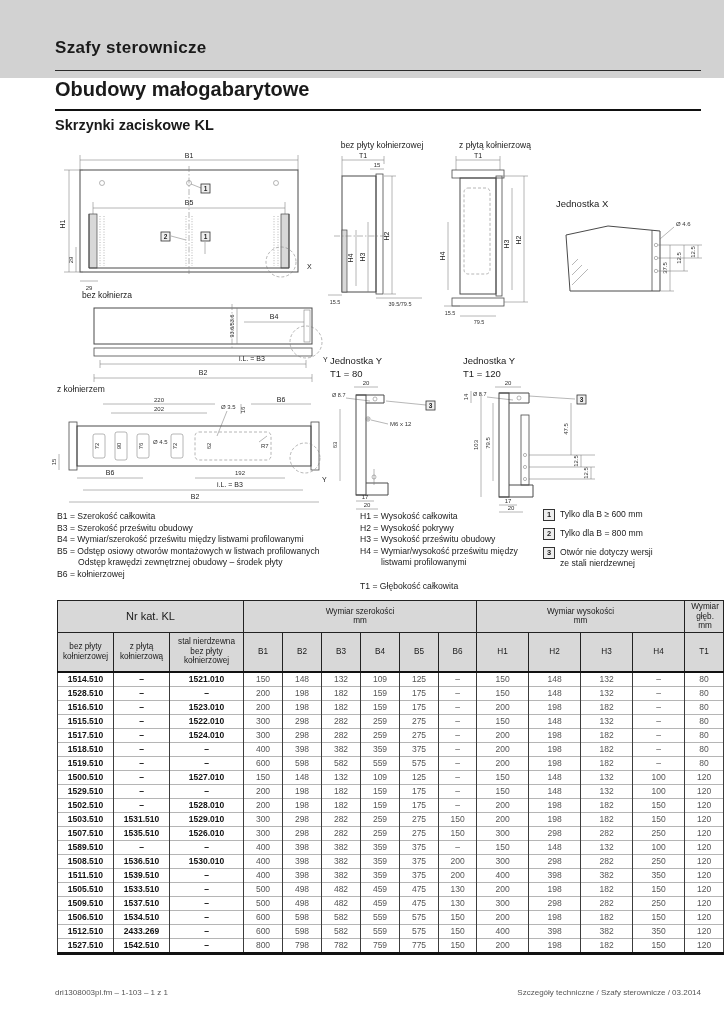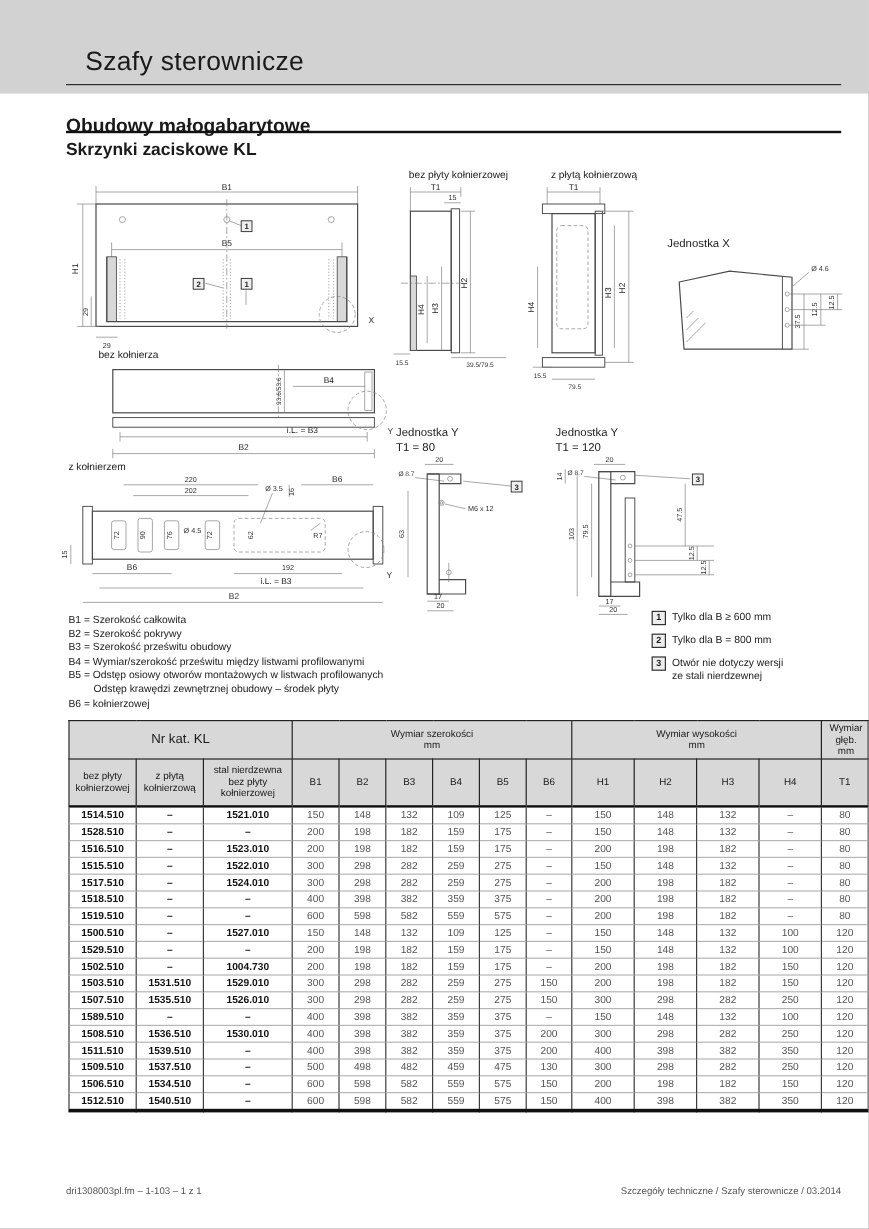--- a/index.html
+++ b/index.html
@@ -1,21 +1,21 @@
 <!DOCTYPE html>
 <html><head>
 <meta charset="utf-8">
 <style>
   html,body{margin:0;padding:0;background:#888}
   .page{position:relative;width:724px;height:1024px;margin:0 auto;background:#fff;
         font-family:"Liberation Sans",sans-serif;color:#1a1a1a;overflow:hidden}
   .band{position:absolute;left:0;top:0;width:724px;height:78px;background:#d2d2d2}
-  .title{position:absolute;left:71px;top:38px;font-size:22px;font-weight:400;letter-spacing:.3px}
+  .title{position:absolute;left:55px;top:38px;font-size:17px;font-weight:700;letter-spacing:.3px}
   .title-rule{position:absolute;left:55px;top:70px;width:646px;border-top:1px solid #2b2b2b}
-  .subtitle{position:absolute;left:55px;top:97px;font-size:16px;font-weight:bold}
+  .subtitle{position:absolute;left:55px;top:78px;font-size:20px;font-weight:bold}
   .rule2{position:absolute;left:55px;top:109px;width:646px;border-top:2px solid #111}
   .section{position:absolute;left:55px;top:117px;font-size:14.5px;font-weight:bold}
 
   .panel{position:absolute}
   .cap{font-size:8.5px;color:#222;margin-bottom:2px}
   .cap.center{text-align:center}
   .cap.big{font-size:9.5px}
 
   svg text{font-family:"Liberation Sans",sans-serif;fill:#222}
   svg .lab{font-size:7px}
@@ -337,26 +337,34 @@
         <line class="t" x1="66" y1="98" x2="132" y2="98"></line>
       <line class="t" x1="36" y1="124" x2="54" y2="124"></line>
       <text class="d" x="45" y="122" text-anchor="middle">17</text>
       <line class="t" x1="36" y1="131" x2="60" y2="131"></line>
       <text class="d" x="48" y="129" text-anchor="middle">20</text>
     </svg>
   </div>
 
   <div class="legend" style="left:57px;top:511px;width:300px">
       <div class="leg-line">B1 = Szerokość całkowita</div>
-      <div class="leg-line">B2 = Szerokość pokrywy</div>
       <div class="leg-line">B3 = Szerokość prześwitu obudowy</div>
       <div class="leg-line">B4 = Wymiar/szerokość prześwitu między listwami profilowanymi</div>
       <div class="leg-line">B5 = Odstęp osiowy otworów montażowych w listwach profilowanych</div>
       <div class="leg-line ind">Odstęp krawędzi zewnętrznej obudowy – środek płyty</div>
       <div class="leg-line">B6 = kołnierzowej</div>
+    </div>
+  <div class="legend" style="left:360px;top:511px;width:180px">
+      <div class="leg-line">H1 = Wysokość całkowita</div>
+      <div class="leg-line">H2 = Wysokość pokrywy</div>
+      <div class="leg-line">H3 = Wysokość prześwitu obudowy</div>
+      <div class="leg-line">H4 = Wymiar/wysokość prześwitu między</div>
+      <div class="leg-line ind">listwami profilowanymi</div>
+      <div class="leg-gap"></div>
+      <div class="leg-line">T1 = Głębokość całkowita</div>
     </div>
   <div class="legend" style="left:543px;top:509px;width:170px">
       <div class="note">
         <span class="notebox">1</span>
         <span>
           <div>Tylko dla B ≥ 600 mm</div>
         </span>
       </div>
       <div class="note">
         <span class="notebox">2</span>
@@ -566,21 +574,21 @@
           <td>–</td>
           <td>150</td>
           <td>148</td>
           <td>132</td>
           <td>100</td>
           <td>120</td>
         </tr>
         <tr>
           <td class="cat">1502.510</td>
           <td class="cat">–</td>
-          <td class="cat">1004.730</td>
+          <td class="cat">1528.010</td>
           <td>200</td>
           <td>198</td>
           <td>182</td>
           <td>159</td>
           <td>175</td>
           <td>–</td>
           <td>200</td>
           <td>198</td>
           <td>182</td>
           <td>150</td>
@@ -657,20 +665,36 @@
           <td>400</td>
           <td>398</td>
           <td>382</td>
           <td>359</td>
           <td>375</td>
           <td>200</td>
           <td>400</td>
           <td>398</td>
           <td>382</td>
           <td>350</td>
+          <td>120</td>
+        </tr>
+        <tr>
+          <td class="cat">1505.510</td>
+          <td class="cat">1533.510</td>
+          <td class="cat">–</td>
+          <td>500</td>
+          <td>498</td>
+          <td>482</td>
+          <td>459</td>
+          <td>475</td>
+          <td>130</td>
+          <td>200</td>
+          <td>198</td>
+          <td>182</td>
+          <td>150</td>
           <td>120</td>
         </tr>
         <tr>
           <td class="cat">1509.510</td>
           <td class="cat">1537.510</td>
           <td class="cat">–</td>
           <td>500</td>
           <td>498</td>
           <td>482</td>
           <td>459</td>
@@ -693,33 +717,49 @@
           <td>575</td>
           <td>150</td>
           <td>200</td>
           <td>198</td>
           <td>182</td>
           <td>150</td>
           <td>120</td>
         </tr>
         <tr>
           <td class="cat">1512.510</td>
-          <td class="cat">1540.510</td>
+          <td class="cat">2433.269</td>
           <td class="cat">–</td>
           <td>600</td>
           <td>598</td>
           <td>582</td>
           <td>559</td>
           <td>575</td>
           <td>150</td>
           <td>400</td>
           <td>398</td>
           <td>382</td>
           <td>350</td>
           <td>120</td>
         </tr>
+        <tr>
+          <td class="cat">1527.510</td>
+          <td class="cat">1542.510</td>
+          <td class="cat">–</td>
+          <td>800</td>
+          <td>798</td>
+          <td>782</td>
+          <td>759</td>
+          <td>775</td>
+          <td>150</td>
+          <td>200</td>
+          <td>198</td>
+          <td>182</td>
+          <td>150</td>
+          <td>120</td>
+        </tr>
       </tbody>
   </table>
 
   <div class="footer left">dri1308003pl.fm – 1-103 – 1 z 1</div>
   <div class="footer right">Szczegóły techniczne / Szafy sterownicze / 03.2014</div>
 
 </div>
 
 </body></html>

